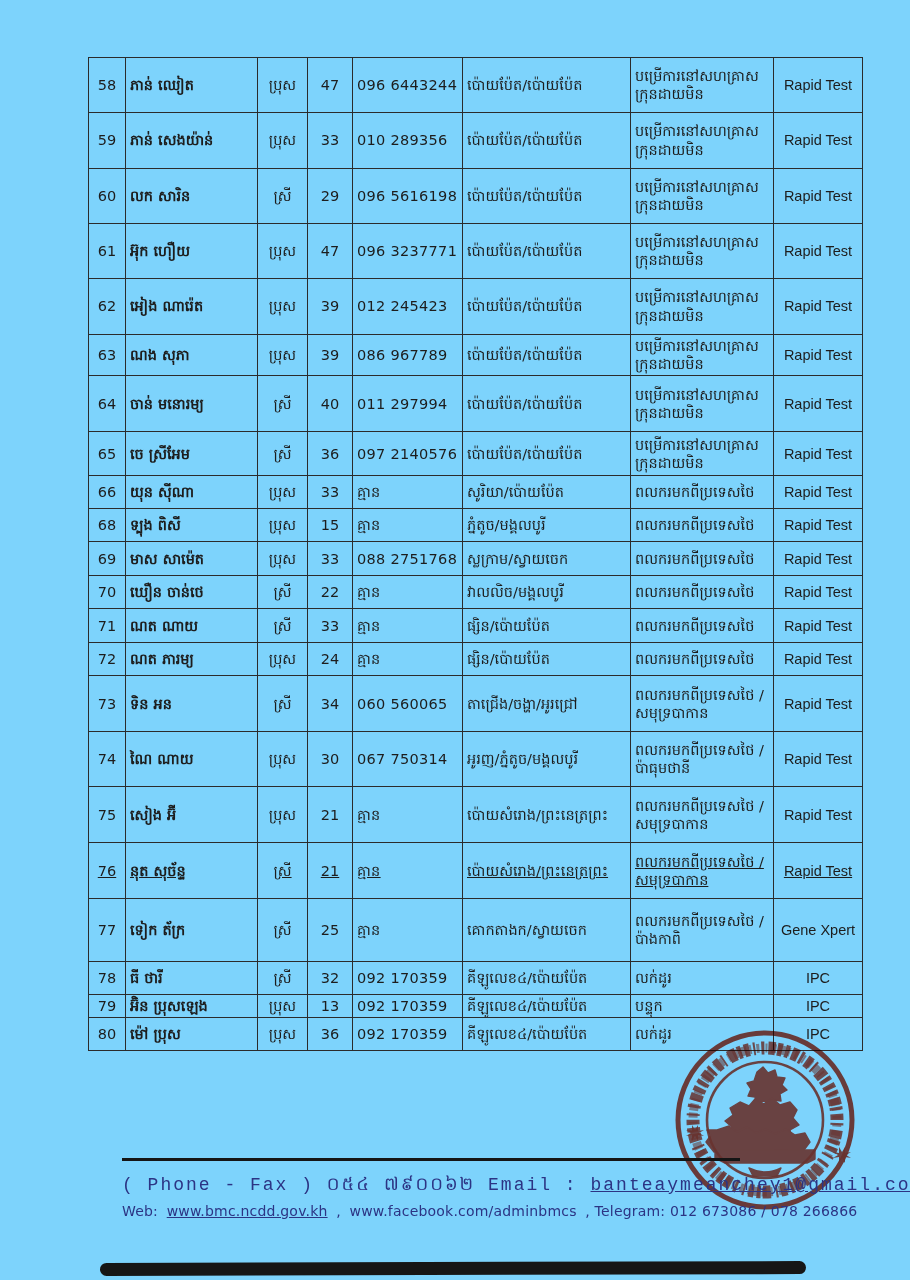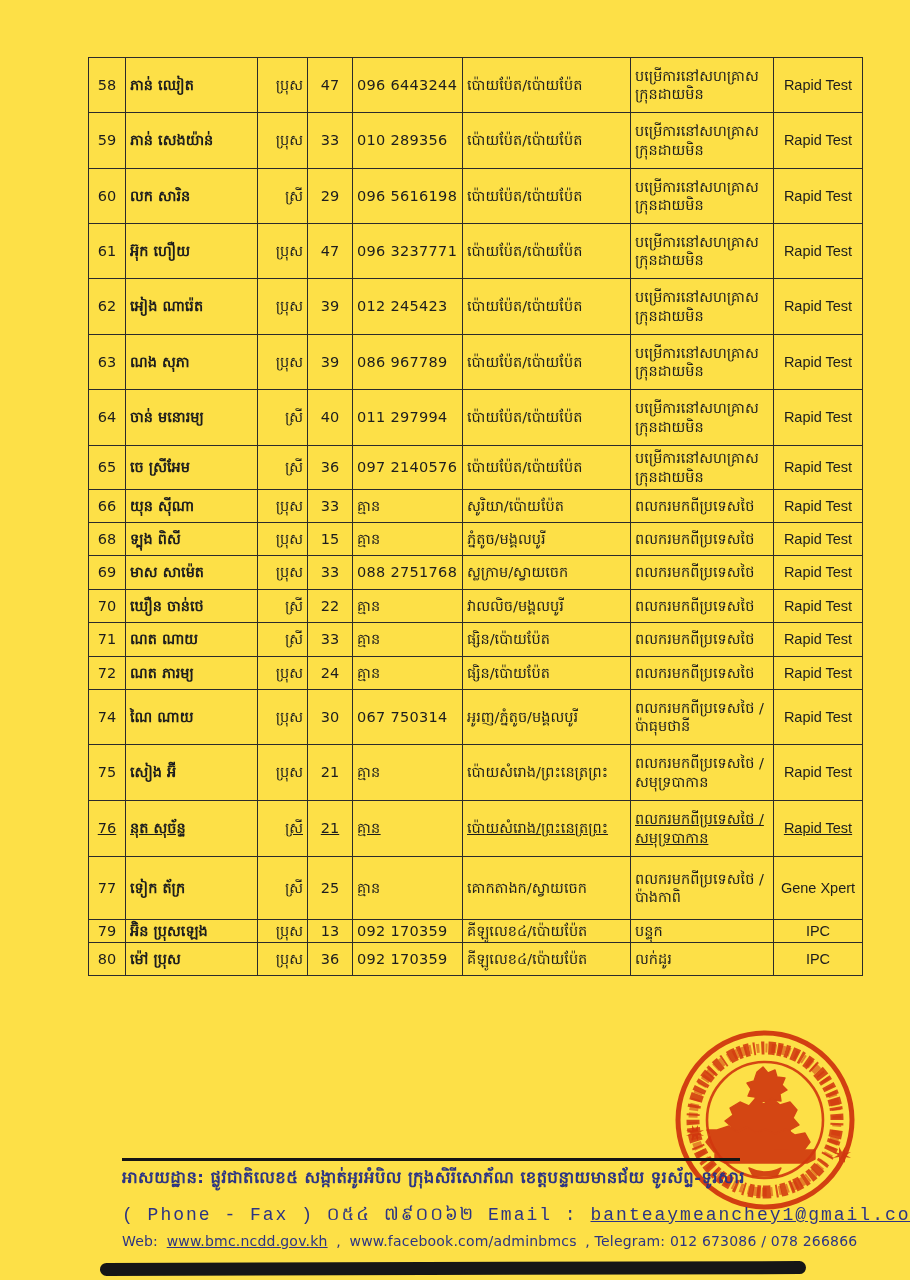--- a/index.html
+++ b/index.html
@@ -4,38 +4,38 @@
 <style>
   html,body{margin:0;padding:0;}
   body{
     width:910px;height:1280px;
     background:#efefec;
     font-family:"DejaVu Sans","Liberation Sans",sans-serif;
     -webkit-font-smoothing:antialiased;
   }
   .page{
     position:relative;width:910px;height:1280px;
-    background:#fde047;overflow:hidden;color:#1c1c1c;
+    background:#7dd3fc;overflow:hidden;color:#1c1c1c;
   }
   
   table.roster{
     position:absolute;left:88px;top:57px;
     border-collapse:collapse;table-layout:fixed;width:774px;
   }
   table.roster td{
     border:1.6px solid #2b2b2b;
     vertical-align:middle;
     font-size:14.5px;line-height:1.25;
     color:#1d1d1d;
     overflow:hidden;
     padding:2px 4px;
   }
   td.col-no{text-align:center;width:37px;}
   td.col-name{width:132px;font-weight:700;font-size:15px;padding-left:9px;}
-  td.col-gender{width:50px;text-align:right;}
+  td.col-gender{width:50px;text-align:center;}
   td.col-age{width:45px;text-align:center;}
   td.col-phone{width:110px;padding-left:9px;letter-spacing:.3px;}
   td.col-address{width:168px;padding-left:7px;font-size:14px;}
   td.col-remark{width:143px;padding-left:6px;font-size:13.5px;line-height:1.3;}
   td.col-test{width:89px;text-align:center;font-size:13px;font-family:"Liberation Sans","DejaVu Sans",sans-serif;color:#141414;}
   
   .stamp{
     position:absolute;left:653px;top:1008px;width:224px;height:224px;
     mix-blend-mode:multiply;opacity:.92;pointer-events:none;
   }
@@ -113,21 +113,21 @@
         <tr style="height: 56px;">
           <td class="col-no">62</td>
           <td class="col-name">អៀង ណារ៉េត</td>
           <td class="col-gender">ប្រុស</td>
           <td class="col-age">39</td>
           <td class="col-phone">012 245423</td>
           <td class="col-address">ប៉ោយប៉ែត/ប៉ោយប៉ែត</td>
           <td class="col-remark">បម្រើការនៅសហគ្រាស ក្រុនដាយមិន</td>
           <td class="col-test">Rapid Test</td>
         </tr>
-        <tr style="height: 55px; padding-left: 36px;">
+        <tr style="height: 41px; padding-left: 36px;">
           <td class="col-no">63</td>
           <td class="col-name">ណង សុភា</td>
           <td class="col-gender">ប្រុស</td>
           <td class="col-age">39</td>
           <td class="col-phone">086 967789</td>
           <td class="col-address">ប៉ោយប៉ែត/ប៉ោយប៉ែត</td>
           <td class="col-remark">បម្រើការនៅសហគ្រាស ក្រុនដាយមិន</td>
           <td class="col-test">Rapid Test</td>
         </tr>
         <tr style="height: 56px;">
@@ -201,20 +201,30 @@
           <td class="col-test">Rapid Test</td>
         </tr>
         <tr style="height: 33px;">
           <td class="col-no">72</td>
           <td class="col-name">ណត ភារម្យ</td>
           <td class="col-gender">ប្រុស</td>
           <td class="col-age">24</td>
           <td class="col-phone">គ្មាន</td>
           <td class="col-address">ផ្សិន/ប៉ោយប៉ែត</td>
           <td class="col-remark">ពលករមកពីប្រទេសថៃ</td>
+          <td class="col-test">Rapid Test</td>
+        </tr>
+        <tr style="height: 56px;">
+          <td class="col-no">73</td>
+          <td class="col-name">ទិន អន</td>
+          <td class="col-gender">ស្រី</td>
+          <td class="col-age">34</td>
+          <td class="col-phone">060 560065</td>
+          <td class="col-address">តាជ្រើង/ចង្ហា/អូរជ្រៅ</td>
+          <td class="col-remark">ពលករមកពីប្រទេសថៃ /សមុទ្របាកាន</td>
           <td class="col-test">Rapid Test</td>
         </tr>
         <tr style="height: 55px;">
           <td class="col-no">74</td>
           <td class="col-name">ណៃ ណាយ</td>
           <td class="col-gender">ប្រុស</td>
           <td class="col-age">30</td>
           <td class="col-phone">067 750314</td>
           <td class="col-address">អូរញ/ភ្នំតូច/មង្គលបូរី</td>
           <td class="col-remark">ពលករមកពីប្រទេសថៃ /ប៉ាធុមថានី</td>
@@ -242,20 +252,30 @@
         </tr>
         <tr style="height: 63px;">
           <td class="col-no">77</td>
           <td class="col-name">ទៀក ត័ក្រ</td>
           <td class="col-gender">ស្រី</td>
           <td class="col-age">25</td>
           <td class="col-phone">គ្មាន</td>
           <td class="col-address">គោកតាងក/ស្វាយចេក</td>
           <td class="col-remark">ពលករមកពីប្រទេសថៃ /ប៉ាងកាពិ</td>
           <td class="col-test">Gene Xpert</td>
+        </tr>
+        <tr style="height: 33px;">
+          <td class="col-no">78</td>
+          <td class="col-name">ធី ថារី</td>
+          <td class="col-gender">ស្រី</td>
+          <td class="col-age">32</td>
+          <td class="col-phone">092 170359</td>
+          <td class="col-address">គីឡូលេខ៤/ប៉ោយប៉ែត</td>
+          <td class="col-remark">លក់ដូរ</td>
+          <td class="col-test">IPC</td>
         </tr>
         <tr style="height: 22px;">
           <td class="col-no">79</td>
           <td class="col-name">អ៊ិន ប្រុសឡេង</td>
           <td class="col-gender">ប្រុស</td>
           <td class="col-age">13</td>
           <td class="col-phone">092 170359</td>
           <td class="col-address">គីឡូលេខ៤/ប៉ោយប៉ែត</td>
           <td class="col-remark">បន្ទុក</td>
           <td class="col-test">IPC</td>
@@ -293,21 +313,20 @@
         <path d="M77 100l10-6 9 4 6-7 9 5 8-6 8 7 10-3 7 8-4 8 6 7-9 5 2 9-10 1-4 8-9-4-8 5-7-6-10 2-5-8-9-1 2-9-7-6 8-6-3-7z"></path>
         <path d="M64 122l12-4 8 6 10-5 9 6 10-4 9 5 11-5 9 6 10-2 5 9-6 8-90 2-8-10 5-7-4-5z"></path>
         <path d="M62 142h100v9l-8 4H72l-10-5z"></path>
         <path d="M96 160c10 5 22 5 32 0l-4 8h-24z"></path>
       </g>
     </svg>
   </div>
 
   <div class="footer">
     <div class="rule"></div>
-    <div class="f1">អាសយដ្ឋាន: ផ្លូវជាតិលេខ៥ សង្កាត់អូរអំបិល ក្រុងសិរីសោភ័ណ ខេត្តបន្ទាយមានជ័យ ទូរស័ព្ទ-ទូរសារ</div>
     <div class="f2">
       <span>( Phone - Fax )</span>
       <span>០៥៤ ៧៩០០៦២</span>
       <span>Email :</span>
       <span class="underline">banteaymeanchey1@gmail.com</span>
       <span>,</span>
     </div>
     <div class="f3">
       <span>Web:</span>
       <span class="underline gap">www.bmc.ncdd.gov.kh</span>

